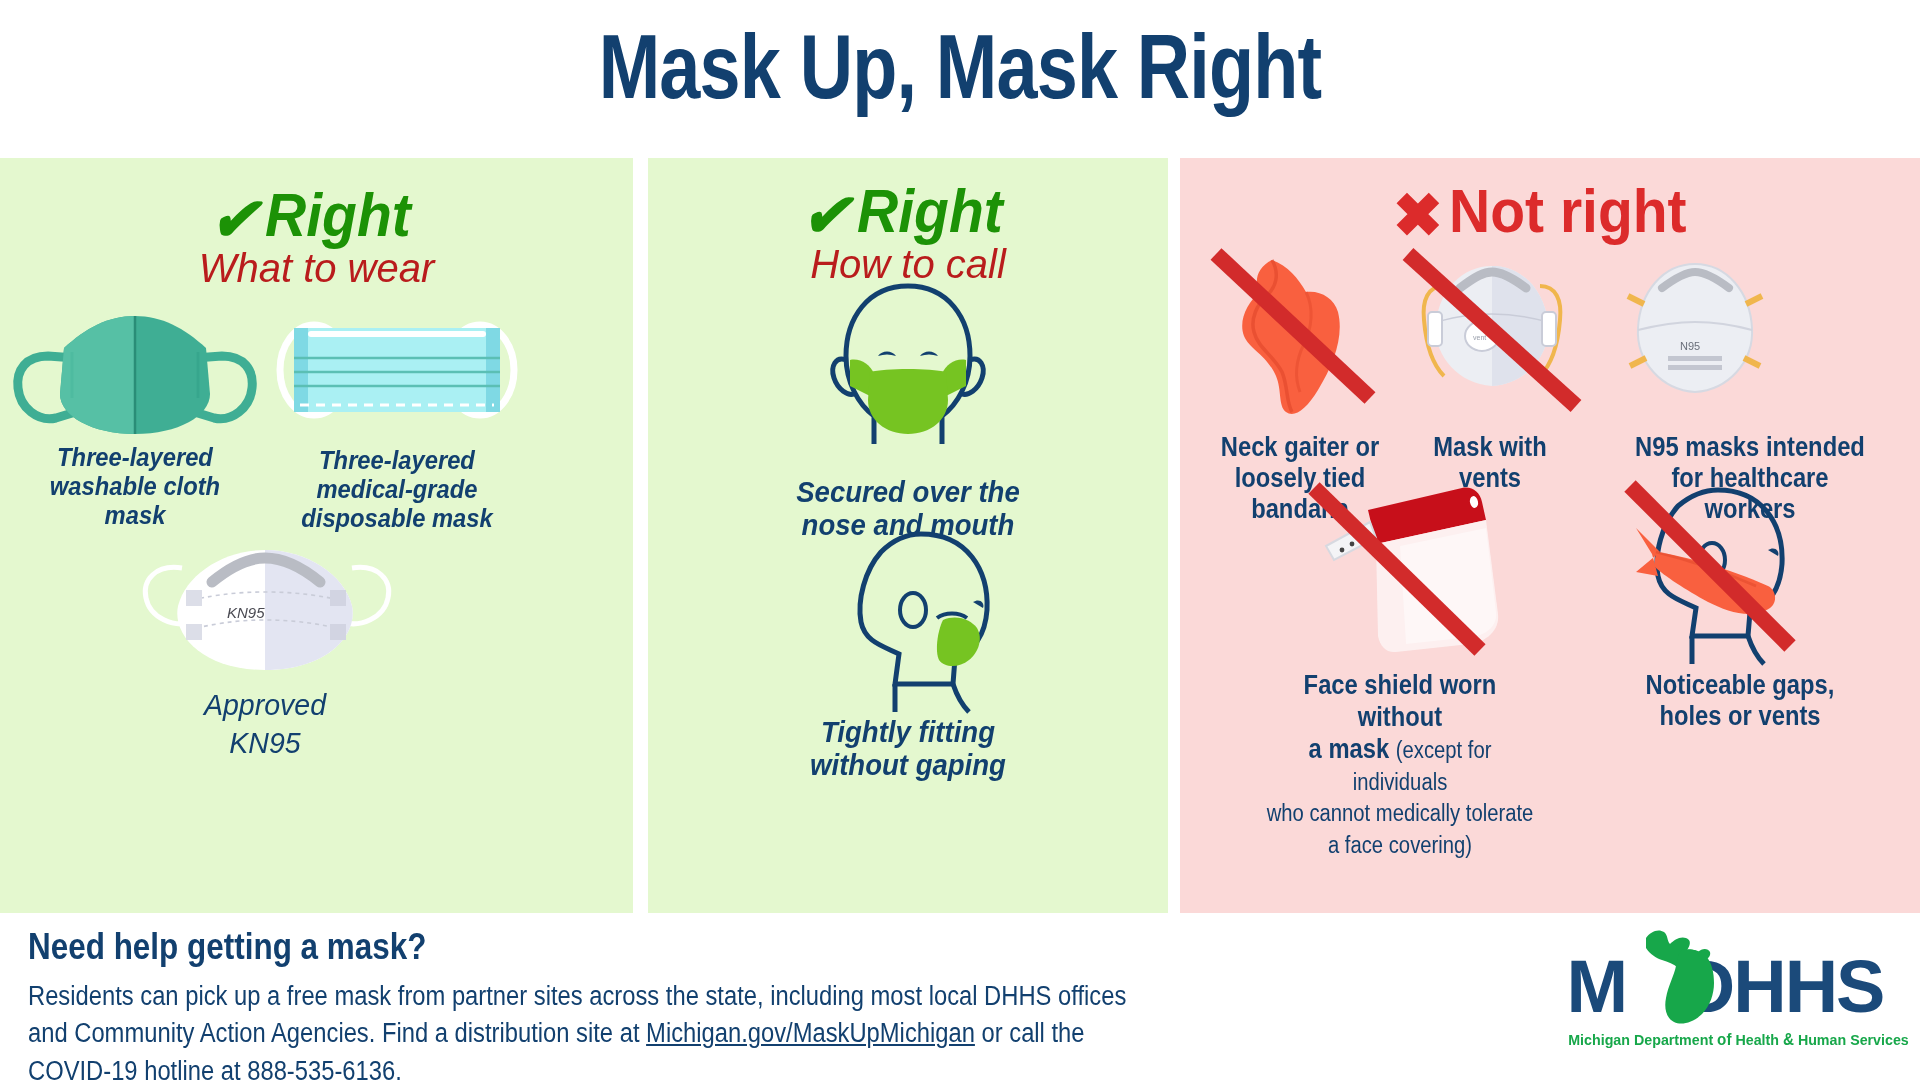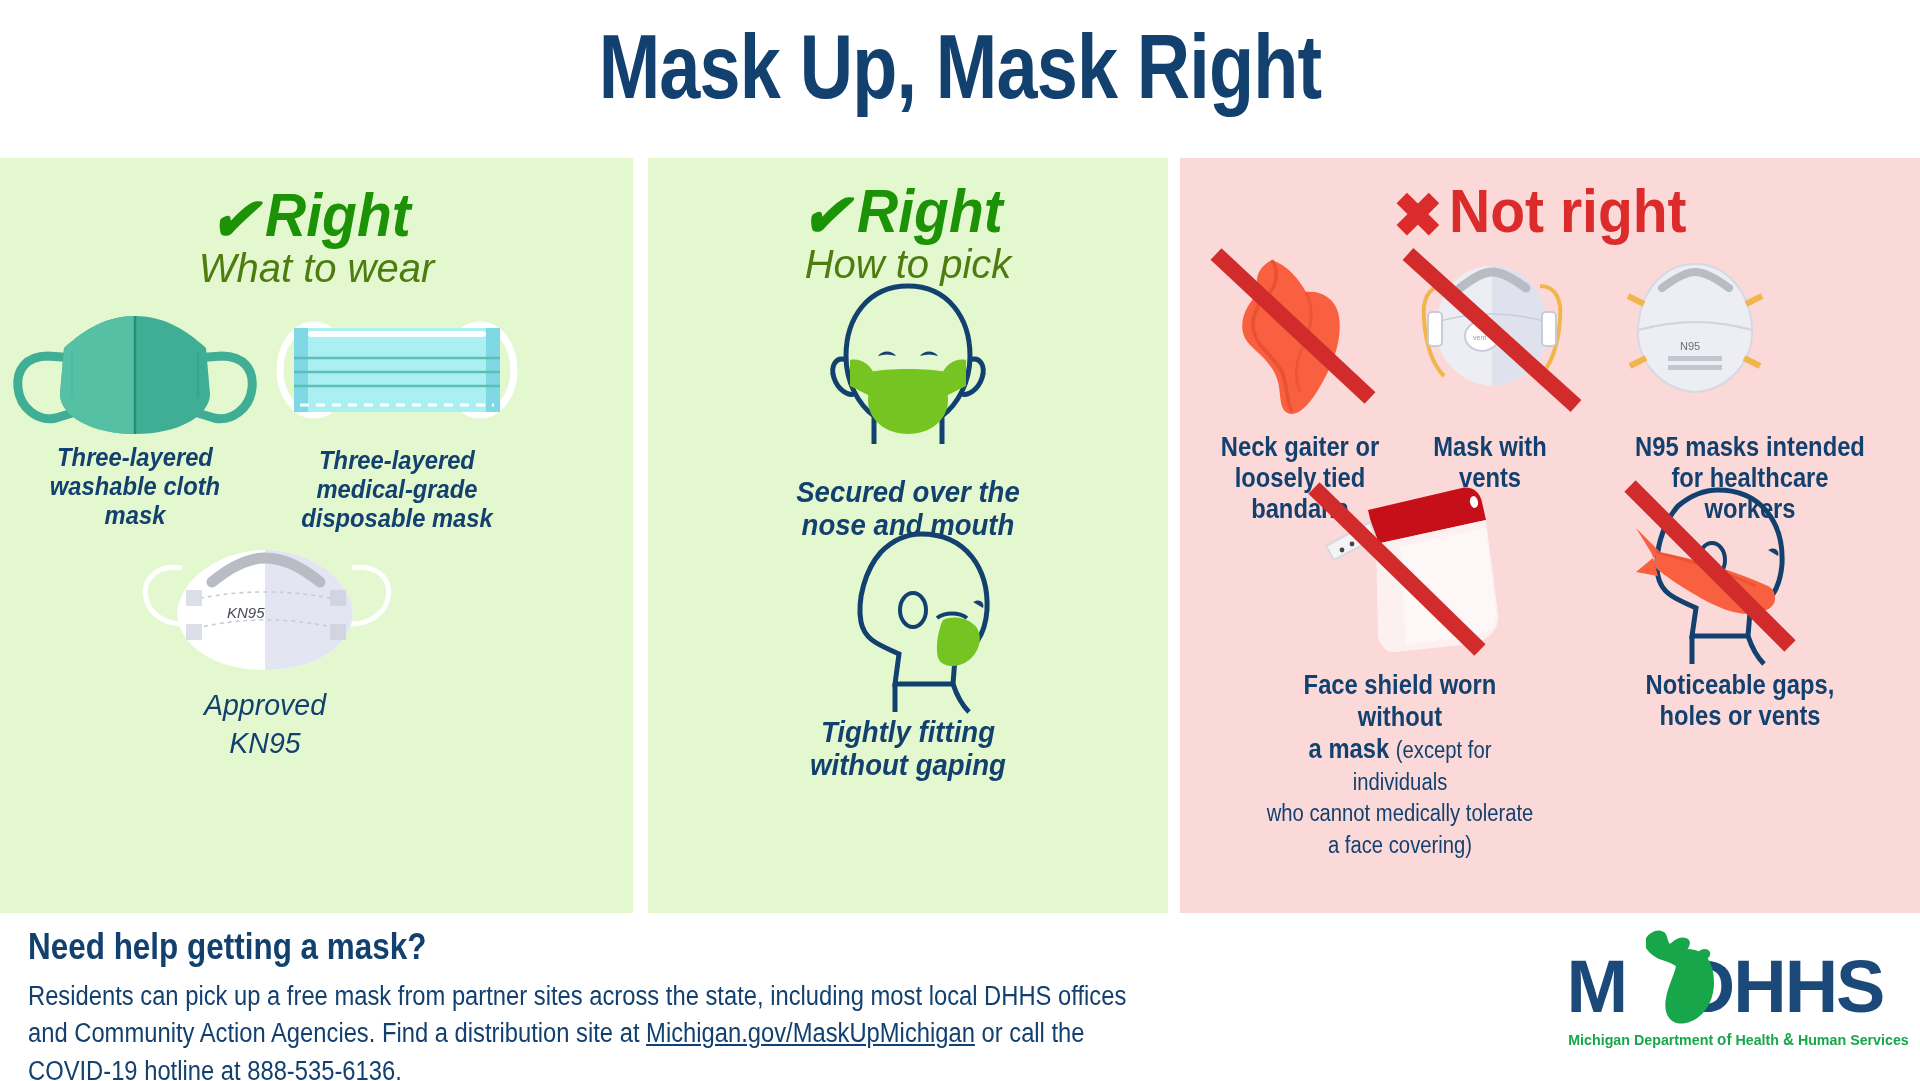--- a/index.html
+++ b/index.html
@@ -37,21 +37,21 @@
   }
   .p-head .word{
     display:inline-block;
     font-weight:700;font-size:62px;line-height:1;
     transform:scaleX(0.92);transform-origin:left center;
   }
   .ok  {color:#1c9206;}
   .bad {color:#dc2b2b;}
   .p-sub{
     position:absolute;left:0;width:100%;text-align:center;
-    color:#4d7c0f;font-size:40px;font-weight:400;line-height:1;
+    color:#b91c1c;font-size:40px;font-weight:400;line-height:1;
   }
 
   
   #head-what{top:26px;}  #sub-what{top:90px;}
   #head-how{top:22px;}   #sub-how{top:86px;}
   #head-not{top:22px;}
 
   
   .cap{
     position:absolute;text-align:center;color:#12406f;
@@ -153,21 +153,21 @@
     </div>
 
     <div class="cap reg" style="left:130px;top:528px;width:270px;font-size:30px;line-height:1.25;">Approved<br>KN95</div>
   </div>
 
   <div class="panel green" id="panel-how">
 
     <div class="p-head" id="head-how">
       <span class="mark ok">✔</span><span class="word ok">Right</span>
     </div>
-    <div class="p-sub" id="sub-how">How to pick</div>
+    <div class="p-sub" id="sub-how">How to call</div>
 
     <div style="position:absolute;left:160px;top:118px;width:200px;height:180px;">
       <svg viewBox="0 0 200 180" width="200" height="180">
         <path d="M100 10 C140 10 162 42 162 80 C162 106 150 128 134 140 L134 168" fill="none" stroke="#12406f" stroke-width="5"></path>
         <path d="M100 10 C60 10 38 42 38 80 C38 106 50 128 66 140 L66 168" fill="none" stroke="#12406f" stroke-width="5"></path>
         <path d="M38 84 C28 80 22 90 26 102 C30 114 40 120 46 118" fill="none" stroke="#12406f" stroke-width="5"></path>
         <path d="M162 84 C172 80 178 90 174 102 C170 114 160 120 154 118" fill="none" stroke="#12406f" stroke-width="5"></path>
         <path d="M42 84 C52 82 62 88 66 98 L66 122 L42 110 Z" fill="#76c422"></path>
         <path d="M158 84 C148 82 138 88 134 98 L134 122 L158 110 Z" fill="#76c422"></path>
         <path d="M62 96 C78 92 122 92 138 96 L140 124 C140 144 122 158 100 158 C78 158 60 144 60 124 Z" fill="#76c422"></path>

